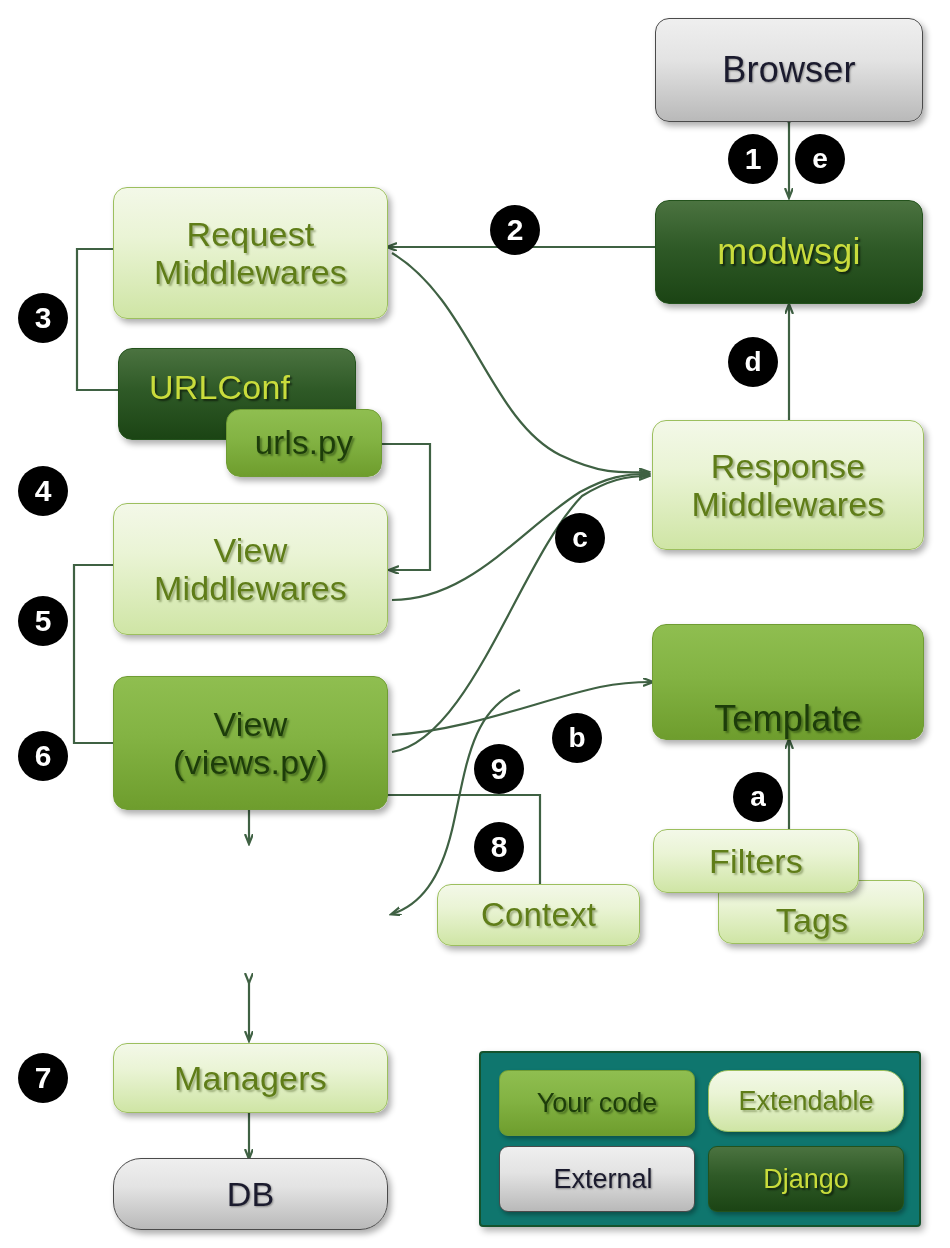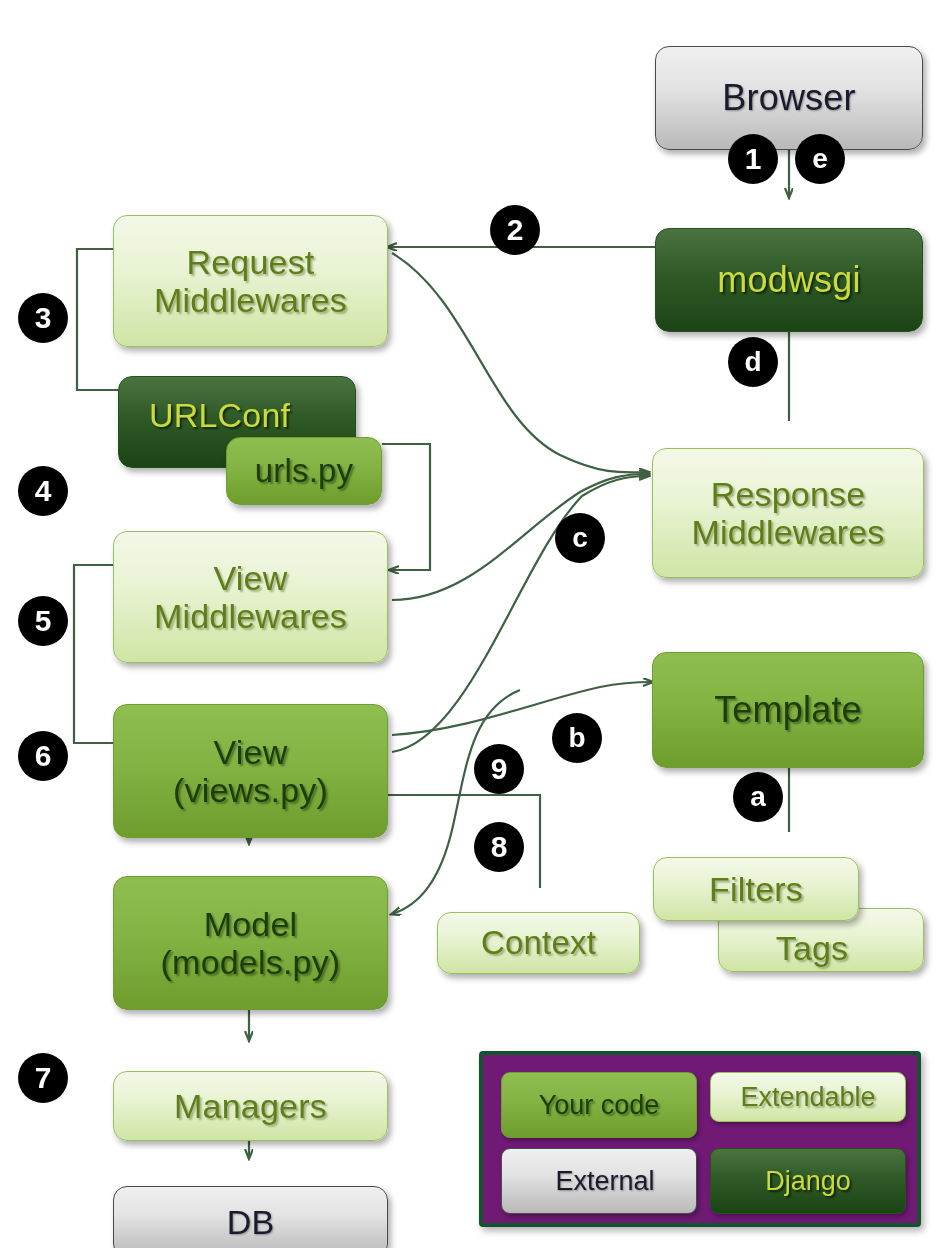--- a/index.html
+++ b/index.html
@@ -25,21 +25,20 @@
     justify-content:center;
     flex-direction:column;
     text-align:center;
     border-radius:14px;
     line-height:1.12;
     font-weight:400;
     letter-spacing:.2px;
     white-space:pre-line;
     box-shadow:3px 4px 6px rgba(0,0,0,.32);
     z-index:5;
-    margin-top:28px;
   }
 
   
   .sk-extendable{
     background:linear-gradient(to bottom,#f3f8e8 0%,#eaf4d5 38%,#cfe5a5 100%);
     border:1px solid #9cbf5e;
     color:#5f7d18;
     text-shadow:2px 2px 2px rgba(80,100,40,.45);
   }
   
@@ -77,22 +76,22 @@
     line-height:1;
     z-index:30;
     font-family:"Liberation Sans","DejaVu Sans",sans-serif;
   }
   .badge.letter{font-size:28px;}
 
   
   #legend{
     position:absolute;
     box-sizing:border-box;
-    background:#701a75;
-    border:4px solid #14532d;
+    background:#0f766e;
+    border:2px solid #14532d;
     border-radius:4px;
     box-shadow:3px 4px 7px rgba(0,0,0,.3);
     z-index:6;
   }
   .legend-cell{
     position:absolute;
     box-sizing:border-box;
     display:flex;align-items:center;justify-content:center;
     border-radius:9px;
     font-size:27px;
@@ -176,39 +175,35 @@
   <div class="node sk-extendable" style="left:113px;top:503px;width:275px;height:132px;font-size:34px;">
     <span>View
 Middlewares</span>
   </div>
 
   <div class="node sk-yourcode" style="left:113px;top:676px;width:275px;height:134px;font-size:34px;">
     <span>View
 (views.py)</span>
   </div>
 
-  <div class="node sk-yourcode" style="left:113px;top:848px;width:275px;height:134px;font-size:34px;">
-    <span>Model
-(models.py)</span>
-  </div>
 
   <div class="node sk-extendable" style="left:113px;top:1043px;width:275px;height:70px;font-size:34px;">
     <span>Managers</span>
   </div>
 
-  <div class="node sk-external" style="left:113px;top:1158px;width:275px;height:72px;font-size:34px;">
+  <div class="node sk-external" style="left:113px;top:1158px;width:275px;height:72px;font-size:34px;border-radius:28px;">
     <span>DB</span>
   </div>
 
   <div class="node sk-extendable" style="left:652px;top:420px;width:272px;height:130px;font-size:34px;">
     <span>Response
 Middlewares</span>
   </div>
 
-  <div class="node sk-yourcode" style="left:652px;top:624px;width:272px;height:116px;font-size:36px;">
+  <div class="node sk-yourcode" style="left:652px;top:624px;width:272px;height:116px;font-size:36px;justify-content:flex-end;">
     <span>Template</span>
   </div>
 
   <div class="node sk-extendable" style="left:653px;top:829px;width:206px;height:64px;font-size:34px;z-index:7;">
     <span>Filters</span>
   </div>
 
   <div class="node sk-extendable" style="left:718px;top:880px;width:206px;height:64px;font-size:34px;z-index:6;justify-content:flex-end;padding-bottom:4px;">
     <span style="margin-right:18px;">Tags</span>
   </div>
@@ -257,21 +252,21 @@
     <span>8</span>
   </div>
   <div class="badge" style="left:18px;top:1053px;">
     <span>7</span>
   </div>
 
   <div id="legend" style="left:479px;top:1051px;width:442px;height:176px;">
     <div class="legend-cell sk-yourcode" style="left:18px;top:17px;width:196px;height:66px;">
       <span>Your code</span>
     </div>
-    <div class="legend-cell sk-extendable" style="left:227px;top:17px;width:196px;height:50px;">
+    <div class="legend-cell sk-extendable" style="left:227px;top:17px;width:196px;height:62px;border-radius:20px;">
       <span>Extendable</span>
     </div>
     <div class="legend-cell sk-external" style="left:18px;top:93px;width:196px;height:66px;padding-left:12px;">
       <span>External</span>
     </div>
     <div class="legend-cell sk-django" style="left:227px;top:93px;width:196px;height:66px;">
       <span>Django</span>
     </div>
   </div>
 

